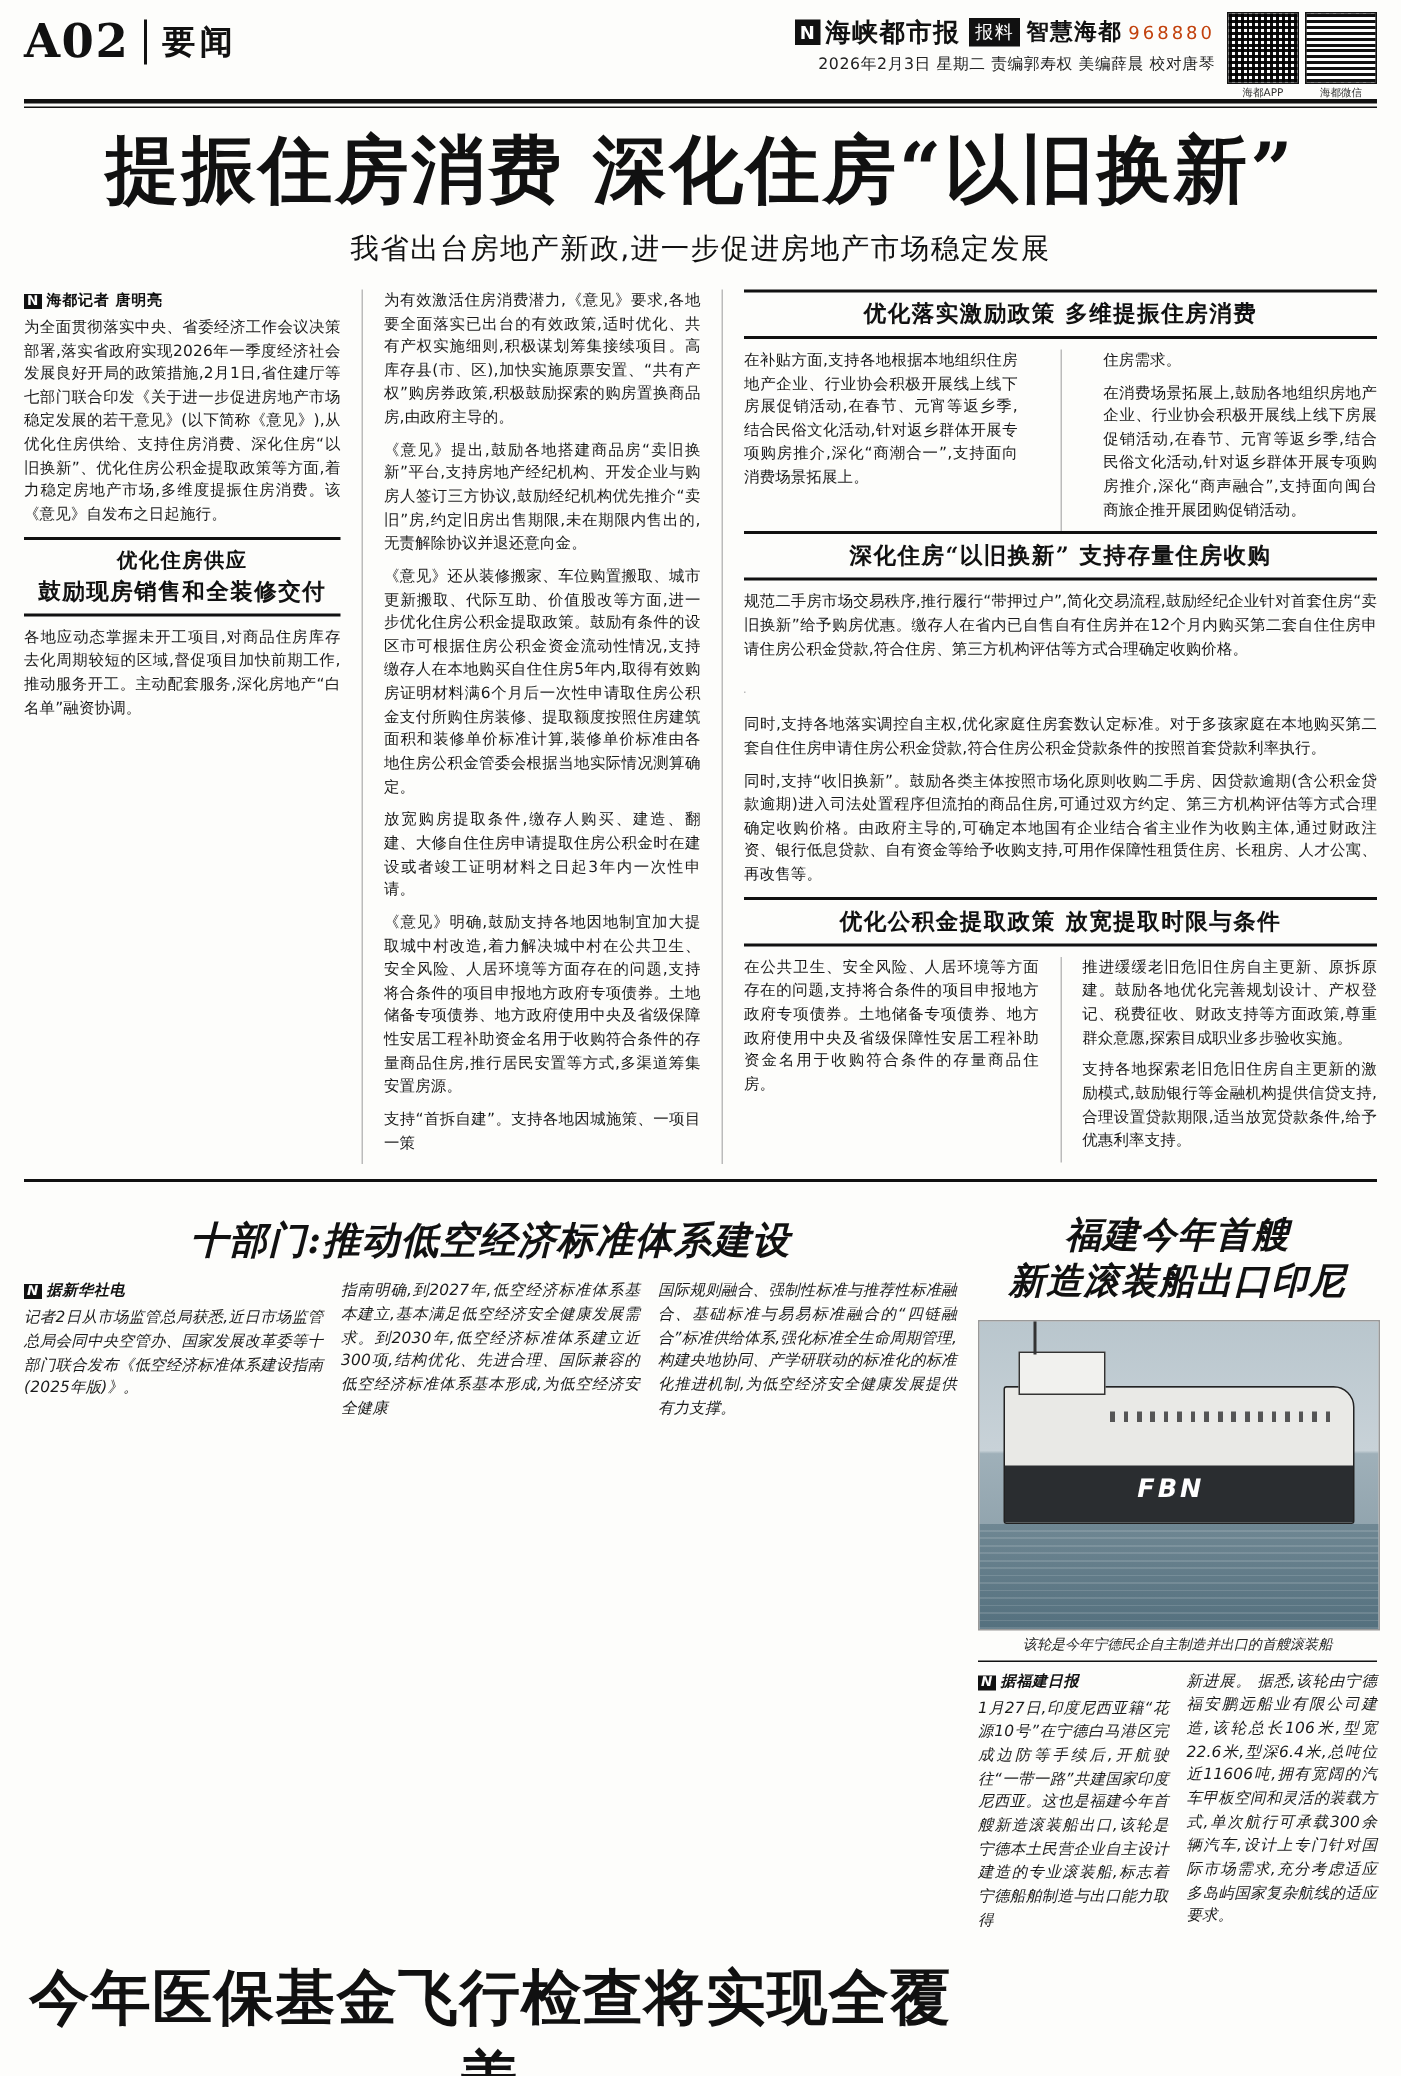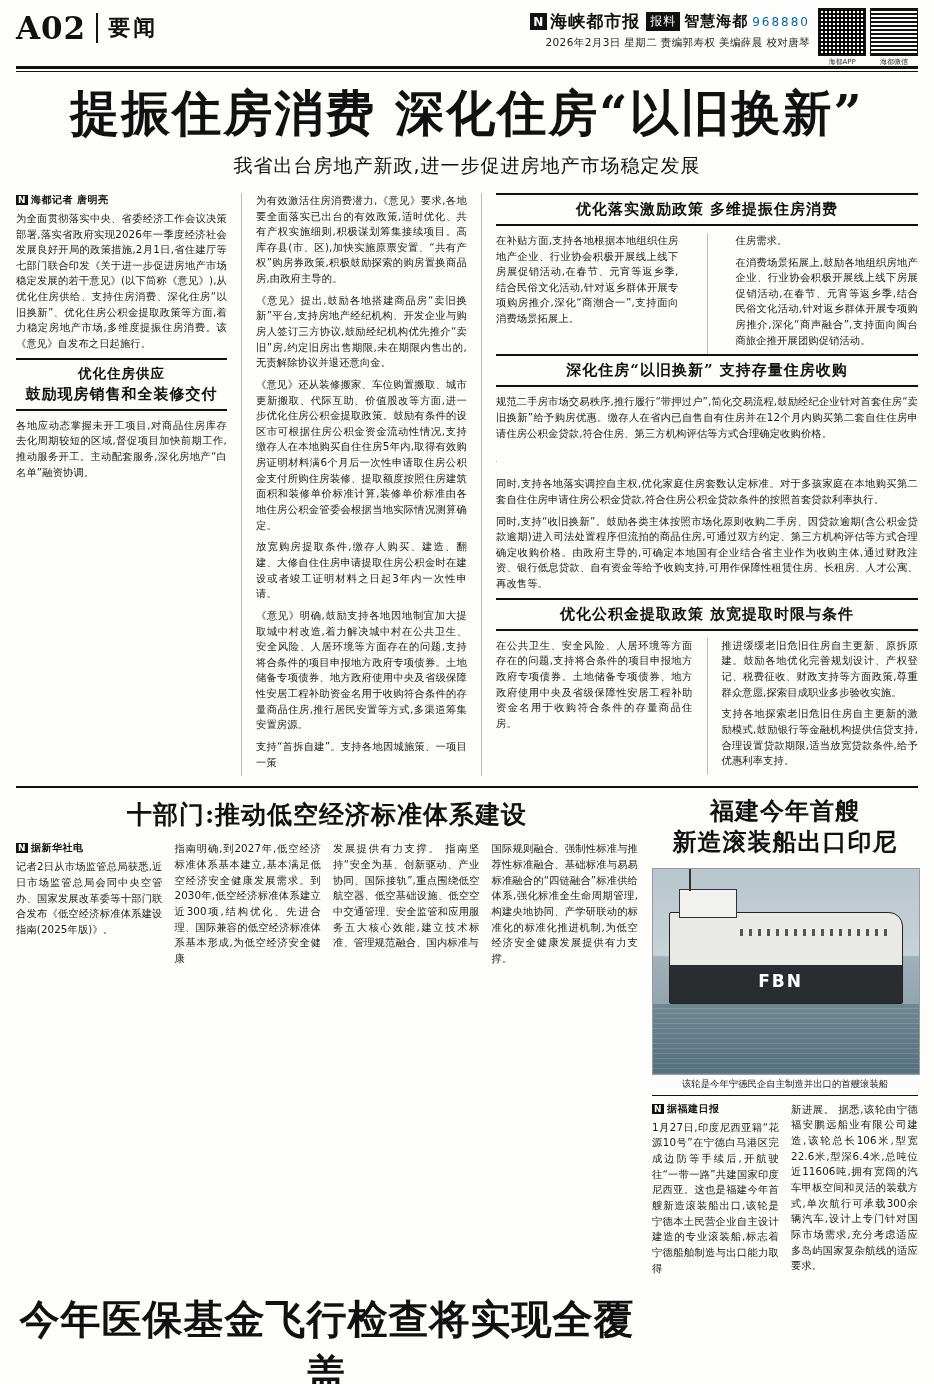--- a/index.html
+++ b/index.html
@@ -19,21 +19,21 @@
   .mh-divider{width:2px;height:30px;background:#111;}
   .mh-section{font-family:"DejaVu Serif","Liberation Serif",serif;font-size:22px;font-weight:700;letter-spacing:3px;}
   .mh-right{display:flex;align-items:flex-start;gap:8px;}
   .mh-brandblock{display:flex;flex-direction:column;align-items:flex-end;gap:3px;padding-top:2px;}
   .mh-brandrow{display:flex;align-items:center;gap:6px;}
   .mh-logo{display:flex;align-items:center;gap:3px;font-size:17px;font-weight:700;letter-spacing:1px;}
   .mh-logo-mark{width:17px;height:17px;background:#111;color:#fff;font-size:12px;display:flex;align-items:center;justify-content:center;font-weight:700;}
   .mh-adbox{display:flex;align-items:center;gap:4px;}
   .mh-adlabel{background:#111;color:#fff;font-size:12px;padding:1px 4px;letter-spacing:1px;}
   .mh-adtext{font-size:15px;font-weight:700;letter-spacing:1px;}
-  .mh-adphone{font-size:12px;letter-spacing:2px;color:#0369a1;}
+  .mh-adphone{font-size:12px;letter-spacing:2px;color:#c2410c;}
   .mh-dateline{font-size:10.5px;color:#222;letter-spacing:.4px;white-space:nowrap;}
   .qr{width:46px;height:46px;background:
       repeating-linear-gradient(90deg,#111 0 2px,#fff 2px 4px),
       repeating-linear-gradient(0deg,#111 0 2px,transparent 2px 4px);
     background-blend-mode:multiply;border:1px solid #111;}
   .qr2{width:46px;height:46px;background:
       repeating-linear-gradient(0deg,#111 0 2px,#fff 2px 4px),
       repeating-linear-gradient(90deg,#111 0 3px,transparent 3px 5px);
     border:1px solid #111;}
   .qr-wrap{display:flex;gap:4px;}
@@ -73,21 +73,21 @@
   .boxed-sub .l2{font-size:15px;font-weight:700;font-family:"DejaVu Serif","Liberation Serif",serif;letter-spacing:1px;margin-top:2px;}
   .wide-sub{
     border-top:2px solid #111;border-bottom:2px solid #111;
     padding:5px 0;margin:0 0 7px;text-align:center;
     font-family:"DejaVu Serif","Liberation Serif",serif;
     font-size:15px;font-weight:700;letter-spacing:1px;
   }
 
   
   .sec-rule{border-top:2px solid #111;margin:10px 0 0;}
-  .sec2{display:flex;gap:14px;margin-top:8px;}
+  .sec2{display:flex;gap:14px;margin-top:20px;font-style:italic;}
   .sec2-left{width:622px;}
   .sec2-right{flex:1;}
   .hl2{
     font-family:"DejaVu Serif","Liberation Serif",serif;
     font-size:25px;font-weight:700;text-align:center;letter-spacing:1px;margin:2px 0 10px;
   }
   .cols4{display:flex;gap:12px;}
 
   .hl-right{
     font-family:"DejaVu Serif","Liberation Serif",serif;
@@ -237,24 +237,20 @@
       <div class="hl2">十部门:推动低空经济标准体系建设</div>
       <div class="cols4">
         <div class="col">
           <div class="byline"><span class="nmark">N</span><span>据新华社电</span></div>
           <p class="body">记者2日从市场监管总局获悉,近日市场监管总局会同中央空管办、国家发展改革委等十部门联合发布《低空经济标准体系建设指南(2025年版)》。</p>
         </div>
         <div class="col">
           <p class="body">指南明确,到2027年,低空经济标准体系基本建立,基本满足低空经济安全健康发展需求。到2030年,低空经济标准体系建立近300项,结构优化、先进合理、国际兼容的低空经济标准体系基本形成,为低空经济安全健康</p>
         </div>
         <div class="col">
-          <p class="body">发展提供有力支撑。
-指南坚持“安全为基、创新驱动、产业协同、国际接轨”,重点围绕低空航空器、低空基础设施、低空空中交通管理、安全监管和应用服务五大核心效能,建立技术标准、管理规范融合、国内标准与</p>
-        </div>
-        <div class="col">
           <p class="body">国际规则融合、强制性标准与推荐性标准融合、基础标准与易易标准融合的“四链融合”标准供给体系,强化标准全生命周期管理,构建央地协同、产学研联动的标准化的标准化推进机制,为低空经济安全健康发展提供有力支撑。</p>
         </div>
       </div>
     </div>
 
     <div class="sec2-right">
       <div class="hl-right">
         <div>福建今年首艘</div>
         <div>新造滚装船出口印尼</div>
       </div>

